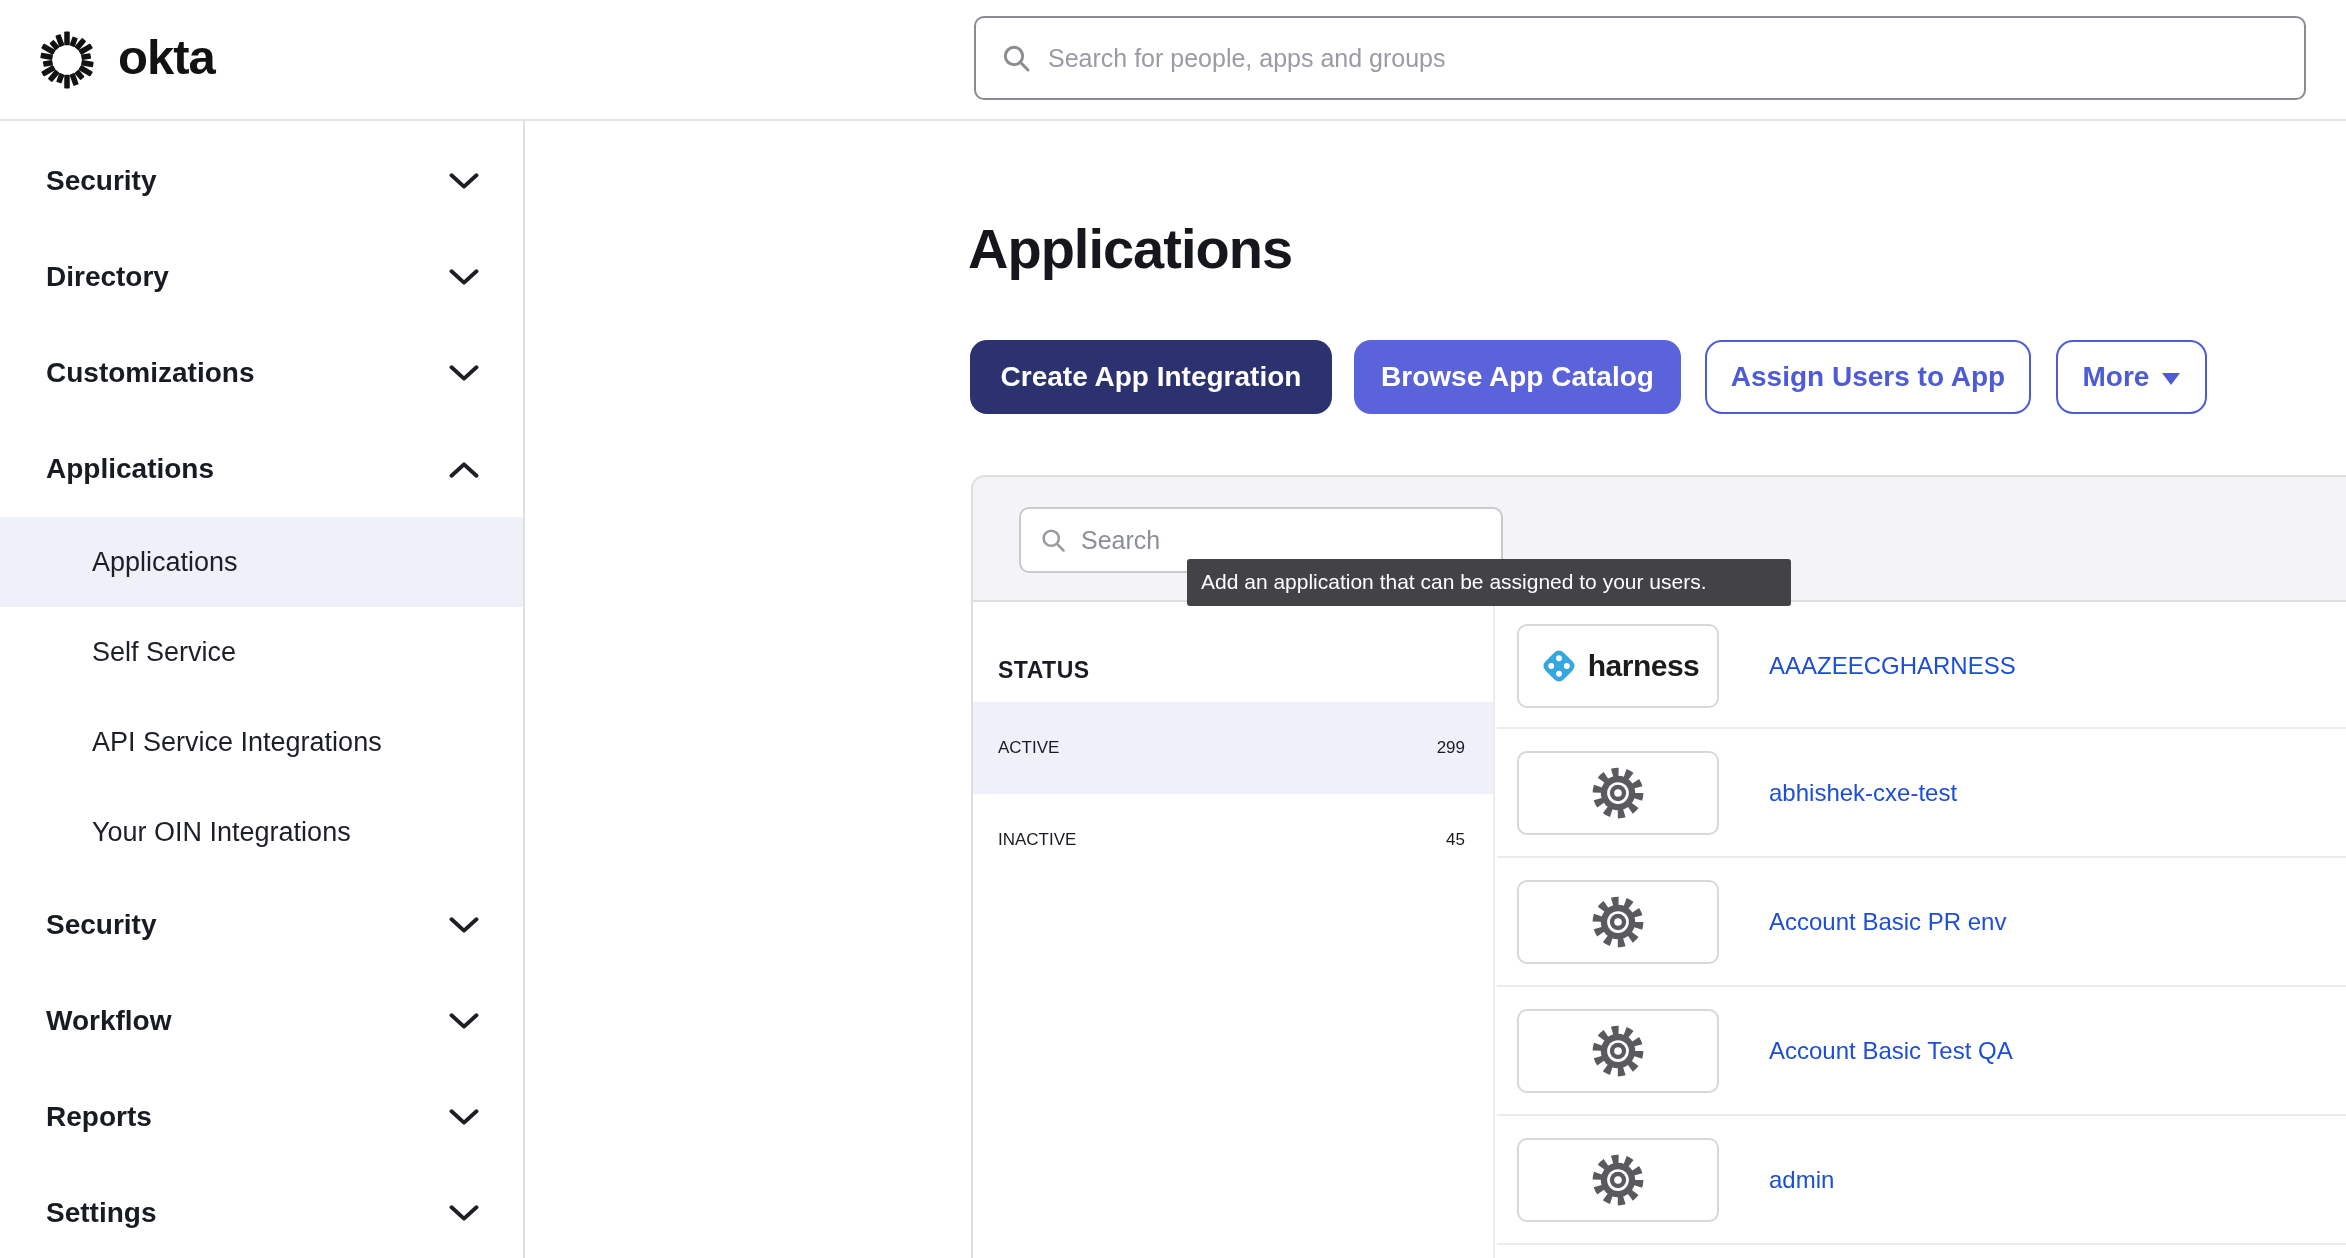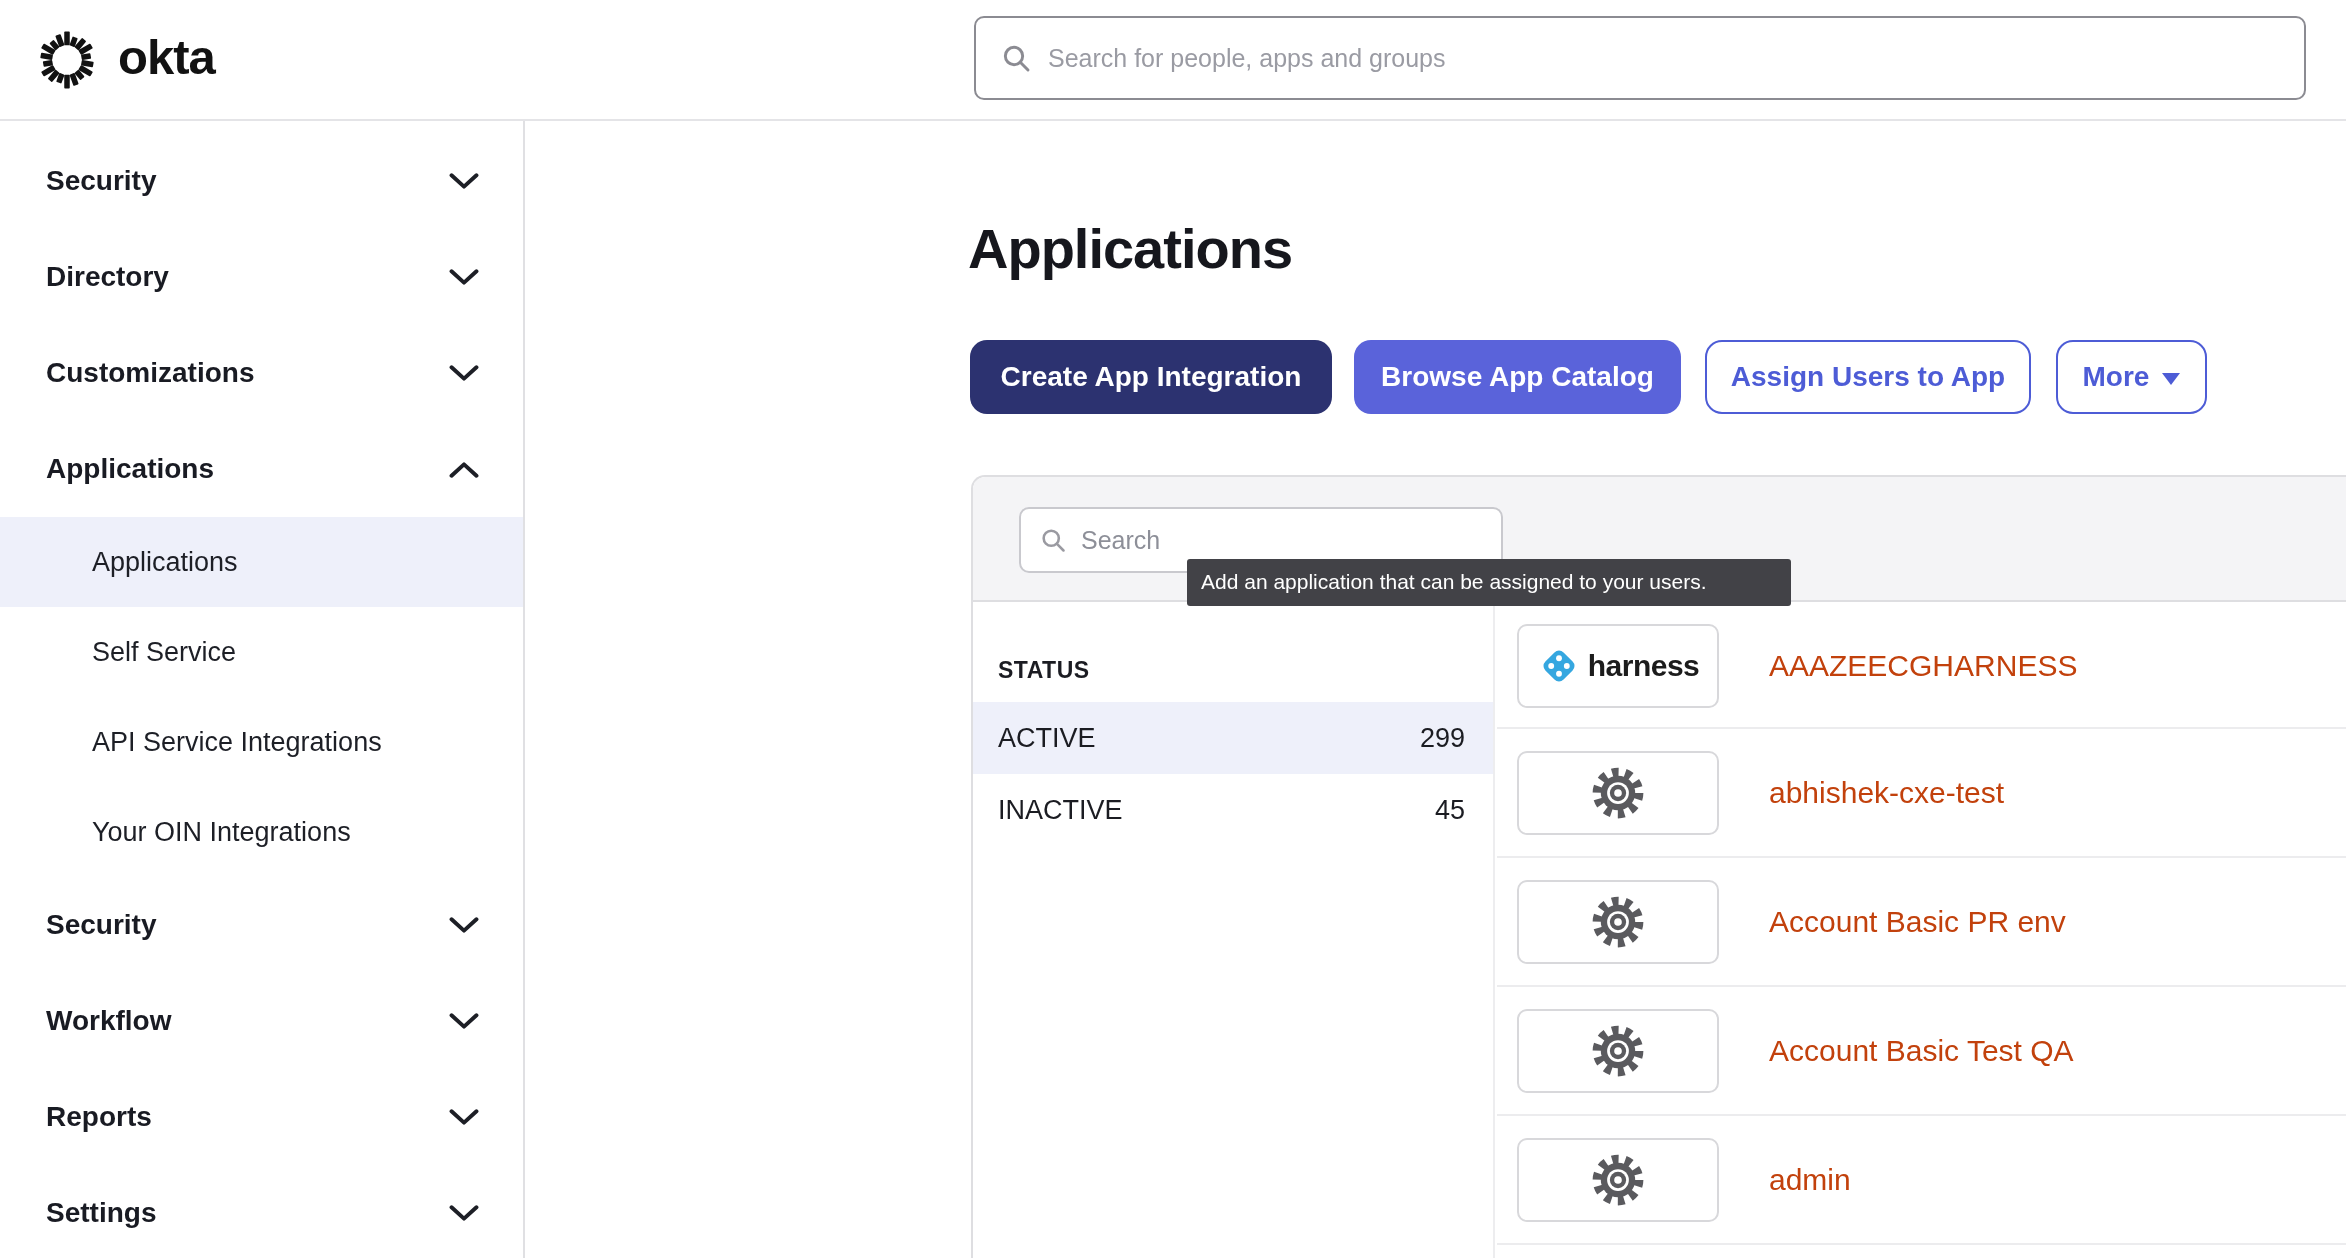--- a/index.html
+++ b/index.html
@@ -64,32 +64,32 @@
 
   .tooltip { position:absolute; left:214px; top:82px; width:604px; z-index:20;
              background:#424247; color:#fff; font-size:21px; line-height:29px;
              padding:8px 14px 10px; border-radius:3px; }
 
   .filter-col { position:absolute; left:0; top:127px; bottom:0; width:522px;
                 border-right:2px solid #ededef; }
   .filter-heading { margin:52px 0 0 25px; font-size:23px; font-weight:700;
                     color:#1b1c22; letter-spacing:0.5px; line-height:28px; }
   .filter-rows { margin-top:18px; }
-  .filter-row { height:72px; display:flex; align-items:center; justify-content:space-between;
-                padding:0 28px 0 25px; font-size:27px; color:#1b1c22; cursor:pointer; }
+  .filter-row { height:92px; display:flex; align-items:center; justify-content:space-between;
+                padding:0 28px 0 25px; font-size:17px; color:#1b1c22; cursor:pointer; }
   .filter-row.active { background:#eef0fa; }
 
   .app-list { position:absolute; left:524px; top:127px; right:0; bottom:0; }
   .app-row { position:relative; height:129px; border-bottom:2px solid #ececee; }
   .app-row.first { height:125px; }
   .app-card { position:absolute; left:20px; top:50%; transform:translateY(-50%);
               width:202px; height:84px; background:#fff; border:2px solid #d8d8db;
               border-radius:10px; display:flex; align-items:center; justify-content:center; gap:7px; }
   .app-link { position:absolute; left:272px; top:50%; transform:translateY(-50%);
-              font-size:30px; color:#c2410c; text-decoration:none; cursor:pointer; }
+              font-size:24px; color:#1d4ed8; text-decoration:none; cursor:pointer; }
   .harness-word { font-size:30px; font-weight:700; color:#1c1c1c; letter-spacing:-0.5px; }
 </style>
 </head>
 <body>
 
 <div class="topbar">
   <div class="logo">
     <svg width="62" height="62" viewBox="-36 -36 72 72">
       <g fill="#121212">
         <rect x="-3.2" y="-33" width="6.4" height="16" rx="1" transform="rotate(0)"></rect>

